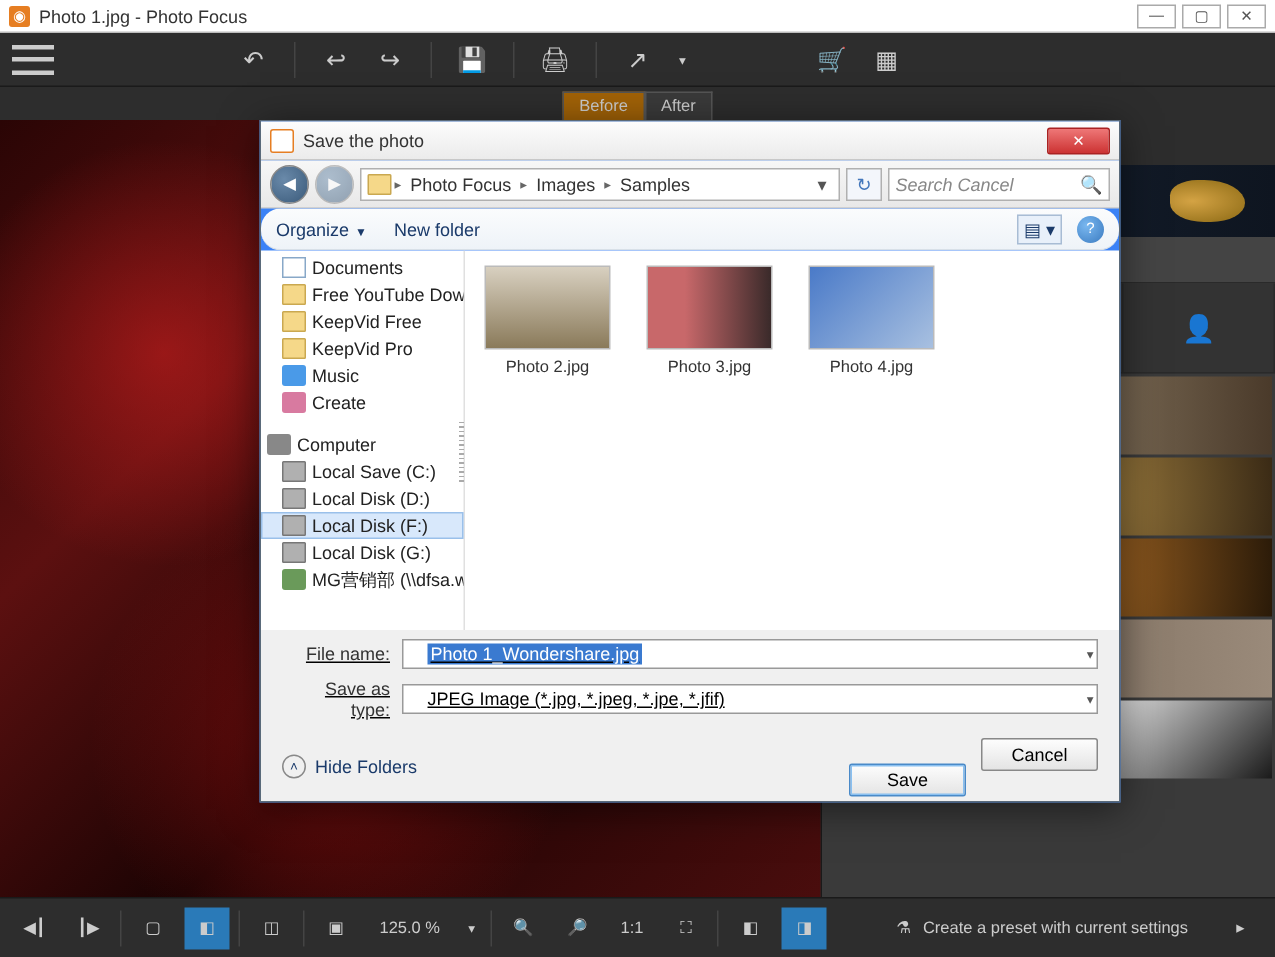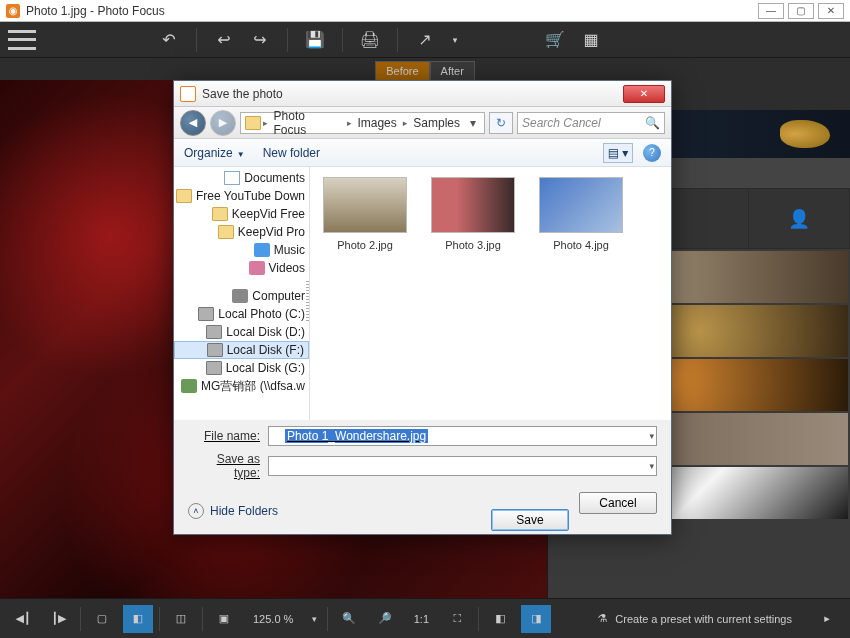--- a/index.html
+++ b/index.html
@@ -47,47 +47,47 @@
 
 
 .bottombar { height:40px; background:#2d2d2d; display:flex; align-items:center; padding:0 8px; color:#ccc; gap:6px; border-top:1px solid #1a1a1a; font-size:11px; }
 .bottombar .bb { width:30px; height:28px; display:flex; align-items:center; justify-content:center; cursor:pointer; }
 .bottombar .bb.active { background:#2a7ab8; }
 .bottombar .sep { width:1px; height:24px; background:#444; }
 .bottombar .zoomv { padding:0 8px; }
 .bottombar .preset-create { margin-left:auto; display:flex; align-items:center; gap:8px; padding:0 14px; cursor:pointer; }
 
 
-.dialog { position:absolute; left:173px; top:80px; width:499px; height:455px; background:#3b82f6; border:1px solid #5a6a7a; box-shadow:0 4px 24px rgba(0,0,0,.5); display:flex; flex-direction:column; font-size:12px; z-index:100; }
+.dialog { position:absolute; left:173px; top:80px; width:574px; height:455px; background:#3b82f6; border:1px solid #5a6a7a; box-shadow:0 4px 24px rgba(0,0,0,.5); display:flex; flex-direction:column; font-size:12px; z-index:100; }
 .dlg-title { height:26px; background:linear-gradient(#fdfdfd,#ebebeb); display:flex; align-items:center; padding:0 6px; border-bottom:1px solid #c8c8c8; }
 .dlg-title .ico { width:16px; height:16px; background:#fff; border:1px solid #e67e22; border-radius:2px; margin-right:6px; }
 .dlg-title .ttl { color:#333; }
 .dlg-title .xbtn { margin-left:auto; width:42px; height:18px; background:linear-gradient(#e77,#c33); border:1px solid #a22; border-radius:2px; color:#fff; display:flex; align-items:center; justify-content:center; font-size:10px; cursor:pointer; }
 
 .dlg-nav { height:32px; background:linear-gradient(#f7f7f7,#e8e8e8); display:flex; align-items:center; padding:0 6px; gap:4px; border-bottom:1px solid #d0d0d0; }
 .navbtn { width:26px; height:26px; border-radius:50%; background:radial-gradient(circle at 35% 35%,#6a8aaa,#3a5a7a); border:1px solid #888; cursor:pointer; display:flex; align-items:center; justify-content:center; color:#fff; font-size:11px; }
 .addrbar { flex:1; height:22px; border:1px solid #b0b0b0; background:#fff; display:flex; align-items:center; padding:0 4px; gap:2px; }
 .addrbar .fico { width:16px; height:14px; background:#f5d889; border:1px solid #caa850; border-radius:1px; }
 .addrbar .crumb { padding:0 4px; color:#333; cursor:pointer; }
 .addrbar .car { color:#666; font-size:9px; }
 .addrbar .dd { margin-left:auto; color:#555; padding:0 4px; cursor:pointer; }
 .refbtn { width:24px; height:22px; border:1px solid #b0b0b0; background:#f3f6fb; display:flex; align-items:center; justify-content:center; color:#4477bb; cursor:pointer; }
 .searchbox { width:148px; height:22px; border:1px solid #b0b0b0; background:#fff; display:flex; align-items:center; padding:0 4px; color:#888; font-style:italic; }
 .searchbox .sico { margin-left:auto; color:#5a8ac0; font-style:normal; }
 
-.dlg-tool { height:28px; background:linear-gradient(#fbfcfd,#eef3f8); display:flex; align-items:center; padding:0 10px; gap:18px; border-bottom:1px solid #d8e0e8; color:#1a3a6a; }
+.dlg-tool { height:28px; background:linear-gradient(#fbfcfd,#eef3f8); display:flex; align-items:center; padding:0 10px; gap:18px; border-bottom:1px solid #d8e0e8; color:#1a3a6a;border-radius:13px; }
 .dlg-tool .org, .dlg-tool .nf { cursor:pointer; }
 .dlg-tool .org .dd { font-size:8px; margin-left:4px; }
 .dlg-tool .right { margin-left:auto; display:flex; align-items:center; gap:10px; }
 .dlg-tool .viewbtn { width:30px; height:20px; border:1px solid #a8bcd4; background:#e8f0fa; cursor:pointer; display:flex; align-items:center; justify-content:center; }
 .dlg-tool .help { width:18px; height:18px; border-radius:50%; background:radial-gradient(circle at 35% 35%,#7ab8f0,#3a7ac0); color:#fff; display:flex; align-items:center; justify-content:center; font-size:10px; cursor:pointer; }
 
 .dlg-body { flex:1; display:flex; background:#fff; overflow:hidden; }
 .tree { width:136px; border-right:1px solid #e0e0e0; overflow-y:auto; padding:2px 0; position:relative; }
-.tree .node { height:18px; display:flex; align-items:center; padding:0 4px 0 14px; gap:4px; cursor:pointer; color:#222; white-space:nowrap; overflow:hidden;justify-content:flex-end; }
+.tree .node { height:18px; display:flex; align-items:center; padding:0 4px 0 14px; gap:4px; cursor:pointer; color:#222; white-space:nowrap; overflow:hidden; }
 .tree .node.sel { background:#d8e8fb; border:1px solid #9ac0ea; padding-left:13px; }
 .tree .nico { width:16px; height:14px; flex-shrink:0; }
 .nico.folder{background:#f5d889;border:1px solid #caa850;border-radius:1px;}
 .nico.doc{background:#fff;border:1px solid #88a8c8;}
 .nico.music{background:#4a9ae8;border-radius:2px;}
 .nico.pic{background:#7ac088;border-radius:2px;}
 .nico.vid{background:#d87aa0;border-radius:2px;}
 .nico.comp{background:#888;border-radius:2px;}
 .nico.disk{background:#b0b0b0;border:1px solid #777;border-radius:1px;}
 .nico.net{background:#6a9a5a;border-radius:2px;}
@@ -260,30 +260,30 @@
         <div class="node">
           <div class="nico folder"></div>
           <span>KeepVid Pro</span>
         </div>
         <div class="node">
           <div class="nico music"></div>
           <span>Music</span>
         </div>
         <div class="node">
           <div class="nico vid"></div>
-          <span>Videos</span>
+          <span>Create</span>
         </div>
         <div style="height: 10px;"></div>
         <div class="node" style="padding-left: 4px;">
           <div class="nico comp"></div>
           <span>Computer</span>
         </div>
         <div class="node">
           <div class="nico disk"></div>
-          <span>Local Photo (C:)</span>
+          <span>Local Save (C:)</span>
         </div>
         <div class="node">
           <div class="nico disk"></div>
           <span>Local Disk (D:)</span>
         </div>
         <div class="node sel">
           <div class="nico disk"></div>
           <span>Local Disk (F:)</span>
         </div>
         <div class="node">
@@ -315,20 +315,21 @@
     <div class="frow">
       <label>File name:</label>
       <div class="combo filename">
         <span class="val">Photo 1_Wondershare.jpg</span>
         <span class="dd">▾</span>
       </div>
     </div>
     <div class="frow">
       <label>Save as type:</label>
       <div class="combo">
+        <span>JPEG Image (*.jpg, *.jpeg, *.jpe, *.jfif)</span>
         <span class="dd">▾</span>
       </div>
     </div>
   </div>
   <div class="dlg-foot">
     <div class="hidefolders">
       <span class="circ">˄</span>
       <span>Hide Folders</span>
     </div>
     <div class="btns">

